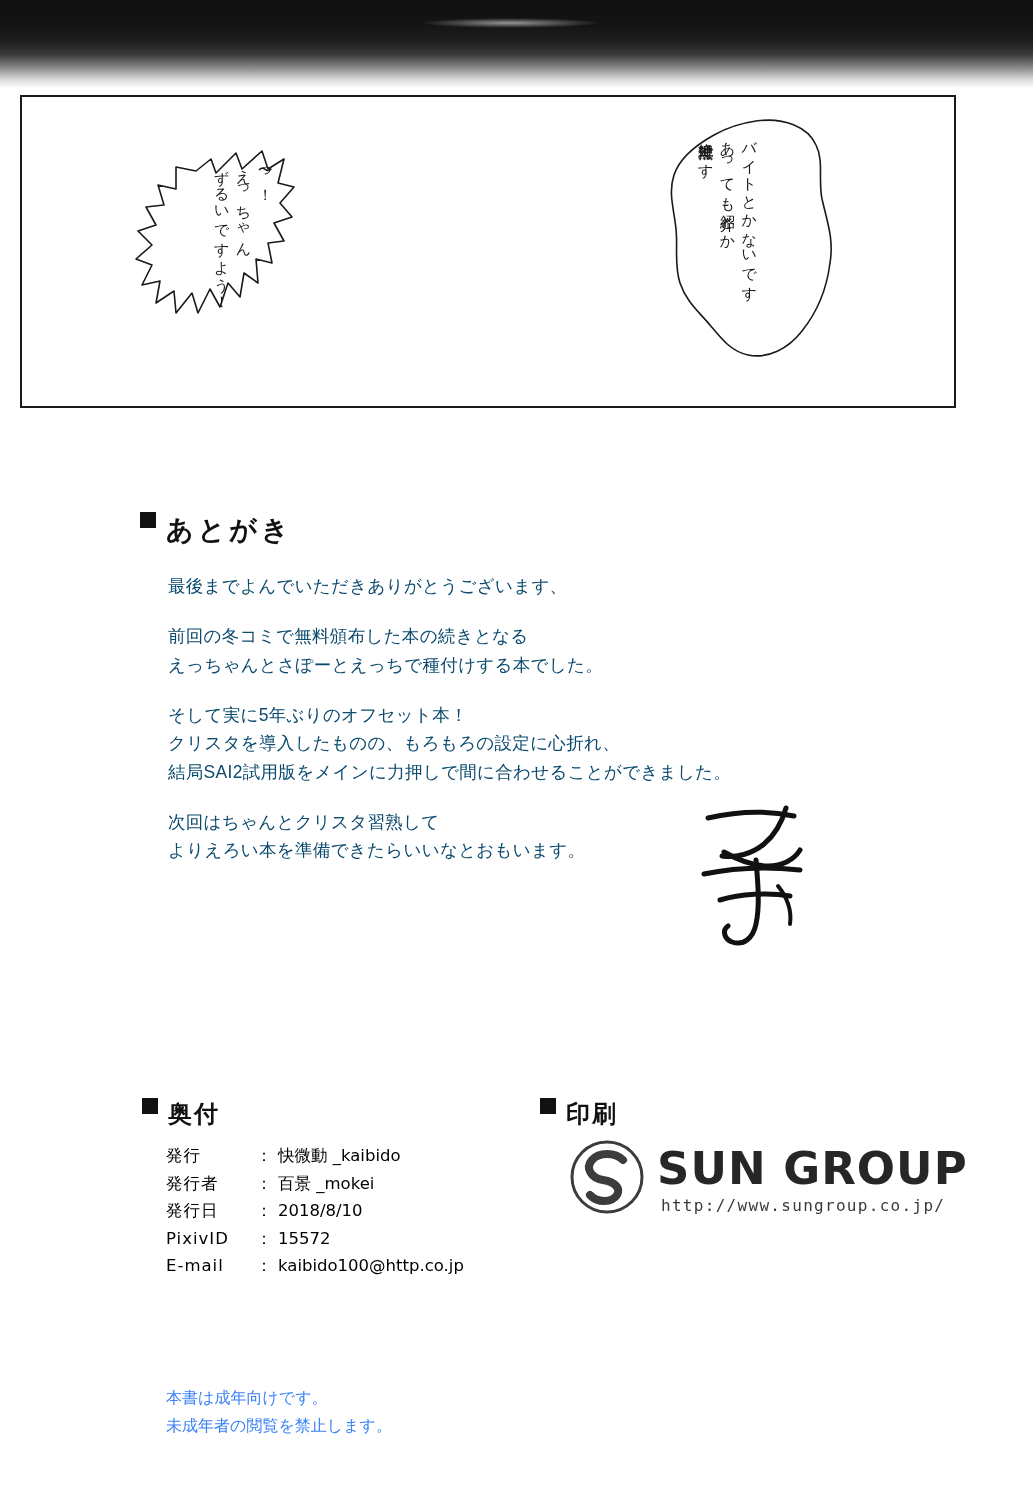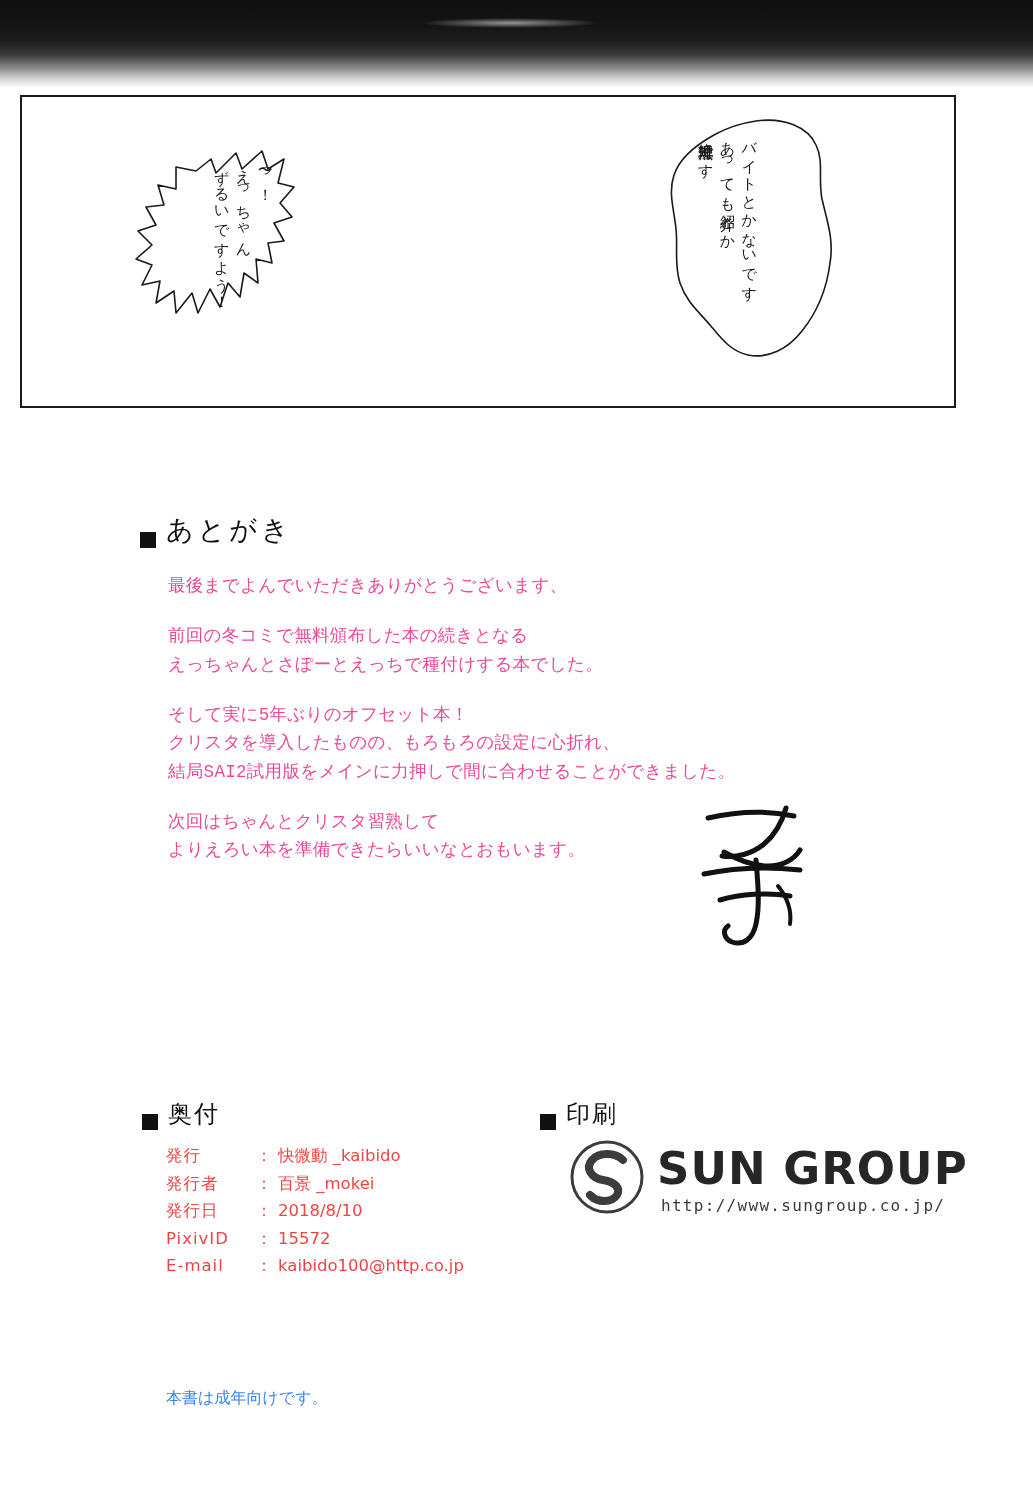--- a/index.html
+++ b/index.html
@@ -65,67 +65,67 @@
 
   
   .b2 { left: 630px; top: 18px; width: 200px; height: 260px; }
   .b2 .vtext { left: 42px; top: 16px; }
 
   
   .sec-head {
     position: absolute;
     font-family: "DejaVu Sans", sans-serif;
     font-size: 27px;
-    font-weight: normal;
+    font-weight: bold;
     letter-spacing: 4px;
     color: #111;
     display: flex;
-    align-items: flex-end;
+    align-items: flex-start;
   }
   .sec-head .bullet {
     display: inline-block;
     width: 16px; height: 16px;
     background: #111;
     margin-right: 10px;
   }
 
   #afterword-head { left: 140px; top: 512px; }
   #colophon-head  { left: 142px; top: 1098px; font-size: 24px; letter-spacing: 2px; }
   #print-head     { left: 540px; top: 1098px; font-size: 24px; letter-spacing: 2px; }
 
   
   .afterword {
     position: absolute;
     left: 168px; top: 572px;
     width: 720px;
-    font-family: Liberation Mono, monospace;
+    font-family: Liberation Sans, sans-serif;
     font-size: 17.5px;
     line-height: 1.62;
-    color: #ec4899;
+    color: #0c4a6e;
     letter-spacing: 0.3px;
   }
   .afterword p { margin: 0 0 22px 0; }
   .afterword p:last-child { margin-bottom: 0; }
   .afterword .ln { display: block; }
 
   
   .signature {
     position: absolute;
     left: 690px; top: 800px;
     width: 130px; height: 150px;
   }
 
   
   .colophon {
     position: absolute;
     left: 166px; top: 1148px;
     font-family: "DejaVu Sans", sans-serif;
     font-size: 16.5px;
     line-height: 1.0;
-    color: #ef4444;
+    color: #000000;
   }
   .colophon table { border-collapse: collapse; }
   .colophon td {
     padding: 0 0 11px 0;
     vertical-align: top;
     white-space: nowrap;
   }
   .colophon td.lbl { width: 88px; letter-spacing: 1px; }
   .colophon td.sep { width: 20px; text-align: center; }
   .colophon td.val { padding-left: 4px; }
@@ -277,20 +277,21 @@
         <td class="lbl">E-mail</td>
         <td class="sep">：</td>
         <td class="val">kaibido100@http.co.jp</td>
       </tr>
     </tbody>
   </table>
 </div>
 
 <div class="notice">
   <div>本書は成年向けです。</div>
+  <div>未成年者の閲覧を禁止します。</div>
 </div>
 
 <div class="sec-head" id="print-head">
   <span class="bullet"></span>
   <span>印刷</span>
 </div>
 
 <div class="printer-logo">
   <svg class="mark" width="84" height="78" viewBox="0 0 84 78">
     <circle cx="42" cy="39" r="35" fill="none" stroke="#3c3c3c" stroke-width="3"></circle>

